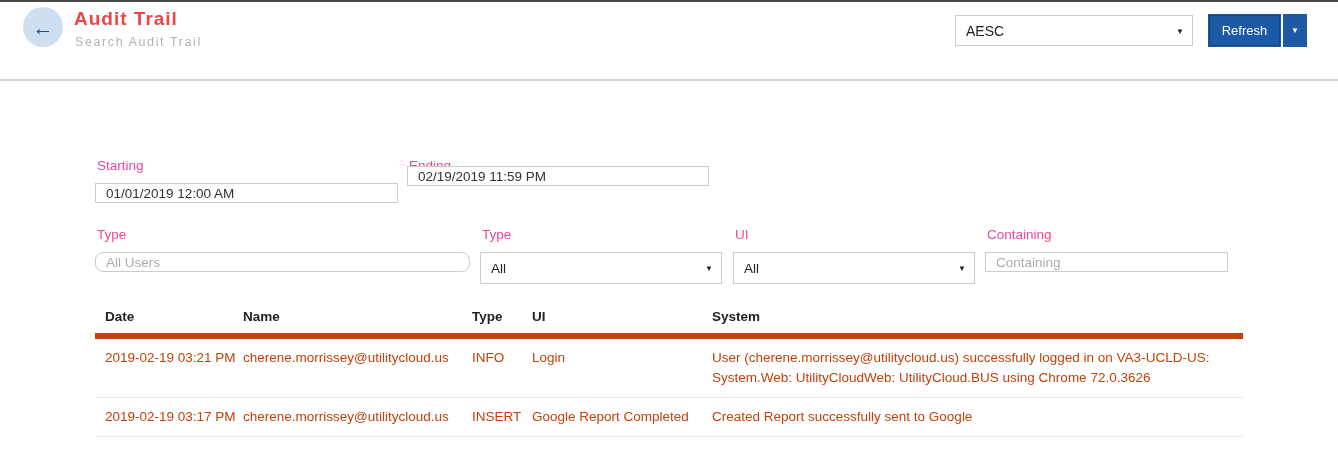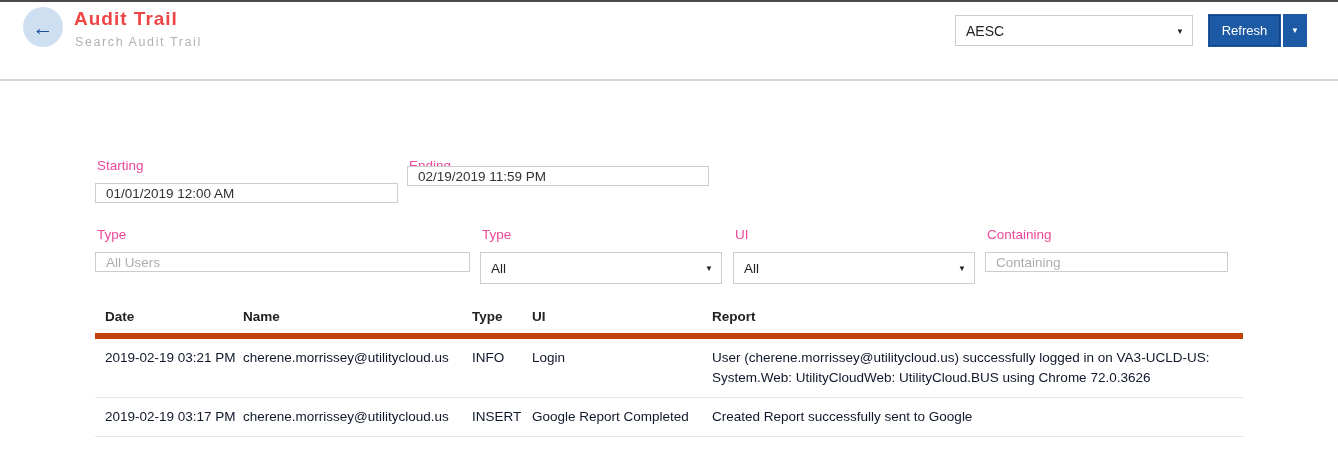--- a/index.html
+++ b/index.html
@@ -42,34 +42,34 @@
   .fselect-wrap { position: absolute; height: 32px; }
   .fselect-wrap select { width: 100%; height: 100%; border: 1px solid #ccc; background: #fff;
        font-family: "Liberation Sans", sans-serif; font-size: 13.5px; color: #222;
        padding: 0 22px 0 10px; appearance: none; -webkit-appearance: none; border-radius: 0; }
 
   #lbl-starting   { left: 97px;  top: 158px; }
   #inp-starting   { left: 95px;  top: 183px; width: 303px; }
   #lbl-ending     { left: 409px; top: 158px; }
   #inp-ending     { left: 407px; top: 166px; width: 302px; }
   #lbl-user       { left: 97px;  top: 227px; }
-  #inp-user       { left: 95px;  top: 252px; width: 375px; }
+  #inp-user       { left: 95px;  top: 252px; width: 375px; border-radius: 8px; }
   #lbl-type       { left: 482px; top: 227px; }
   #sel-type       { left: 480px; top: 252px; width: 242px; }
   #lbl-ui         { left: 735px; top: 227px; }
   #sel-ui         { left: 733px; top: 252px; width: 242px; }
   #lbl-containing { left: 987px; top: 227px; }
   #inp-containing { left: 985px; top: 252px; width: 243px; }
 
   
   .audit-table { position: absolute; left: 95px; top: 303px; width: 1148px;
                  border-collapse: collapse; table-layout: fixed; font-size: 13.5px; }
   .audit-table th { text-align: left; font-weight: bold; color: #222;
                     padding: 6px 6px 9px 0; border-bottom: 6px solid #c2410c; }
-  .audit-table td { vertical-align: top; color: #0f172a; padding: 9px 6px 9px 0;
+  .audit-table td { vertical-align: top; color: #c2410c; padding: 9px 6px 9px 0;
                     border-bottom: 1px solid #e6e6e6; line-height: 20px;
                     overflow: hidden; word-wrap: break-word; }
   .audit-table th:first-child, .audit-table td:first-child { padding-left: 10px; }
   .col-date { width: 148px; } .col-name { width: 229px; } .col-type { width: 60px; }
   .col-ui { width: 180px; } .col-msg { width: 531px; }
 </style>
 </head>
 <body>
 
 <div class="topbar">
@@ -125,21 +125,21 @@
       <col class="col-type">
       <col class="col-ui">
       <col class="col-msg">
   </colgroup>
   <thead>
     <tr>
       <th>Date</th>
       <th>Name</th>
       <th>Type</th>
       <th>UI</th>
-      <th>Report</th>
+      <th>System</th>
     </tr>
   </thead>
   <tbody>
     <tr>
       <td>2019-02-19 03:21 PM</td>
       <td>cherene.morrissey@utilitycloud.us</td>
       <td>INFO</td>
       <td>Login</td>
       <td>User (cherene.morrissey@utilitycloud.us) successfully logged in on VA3-UCLD-US: System.Web: UtilityCloudWeb: UtilityCloud.BUS using Chrome 72.0.3626</td>
     </tr>

